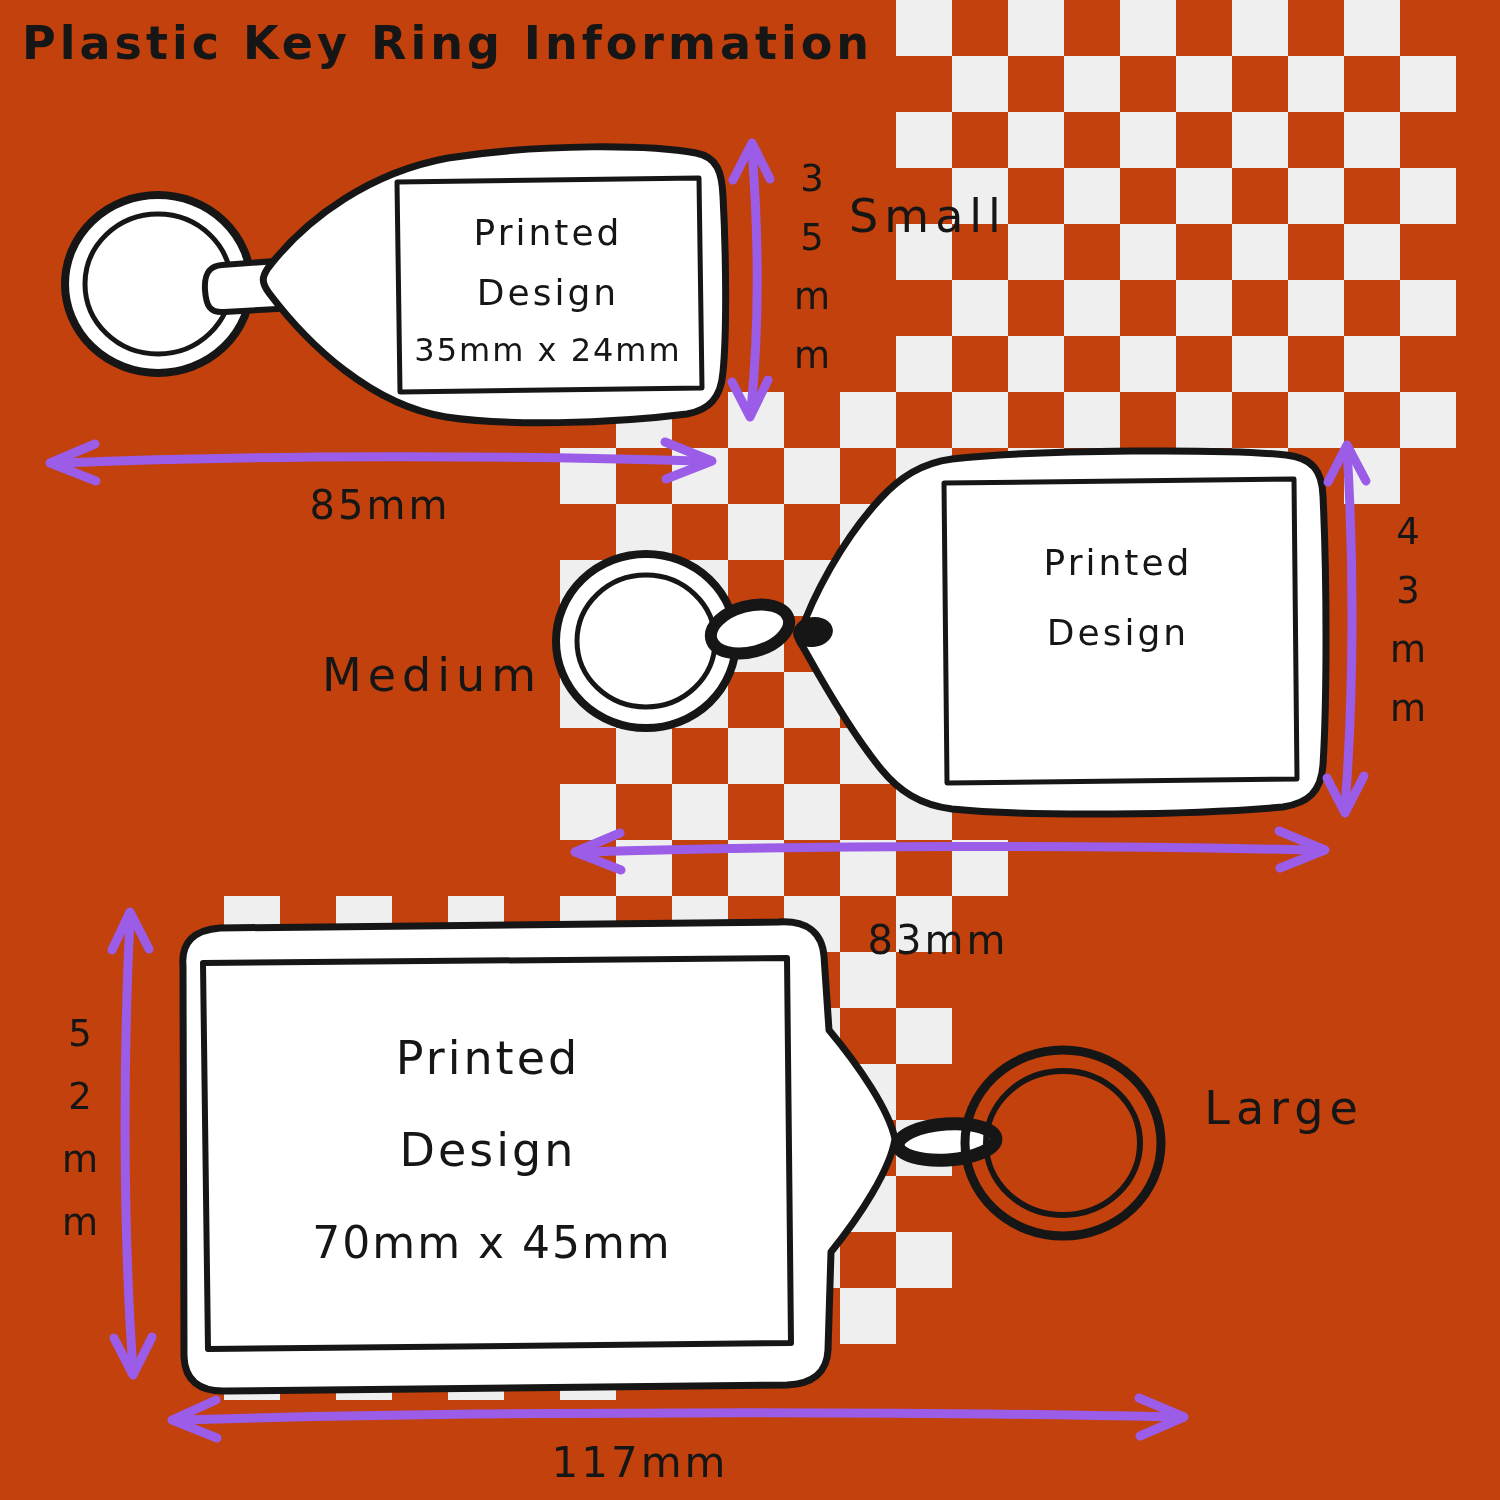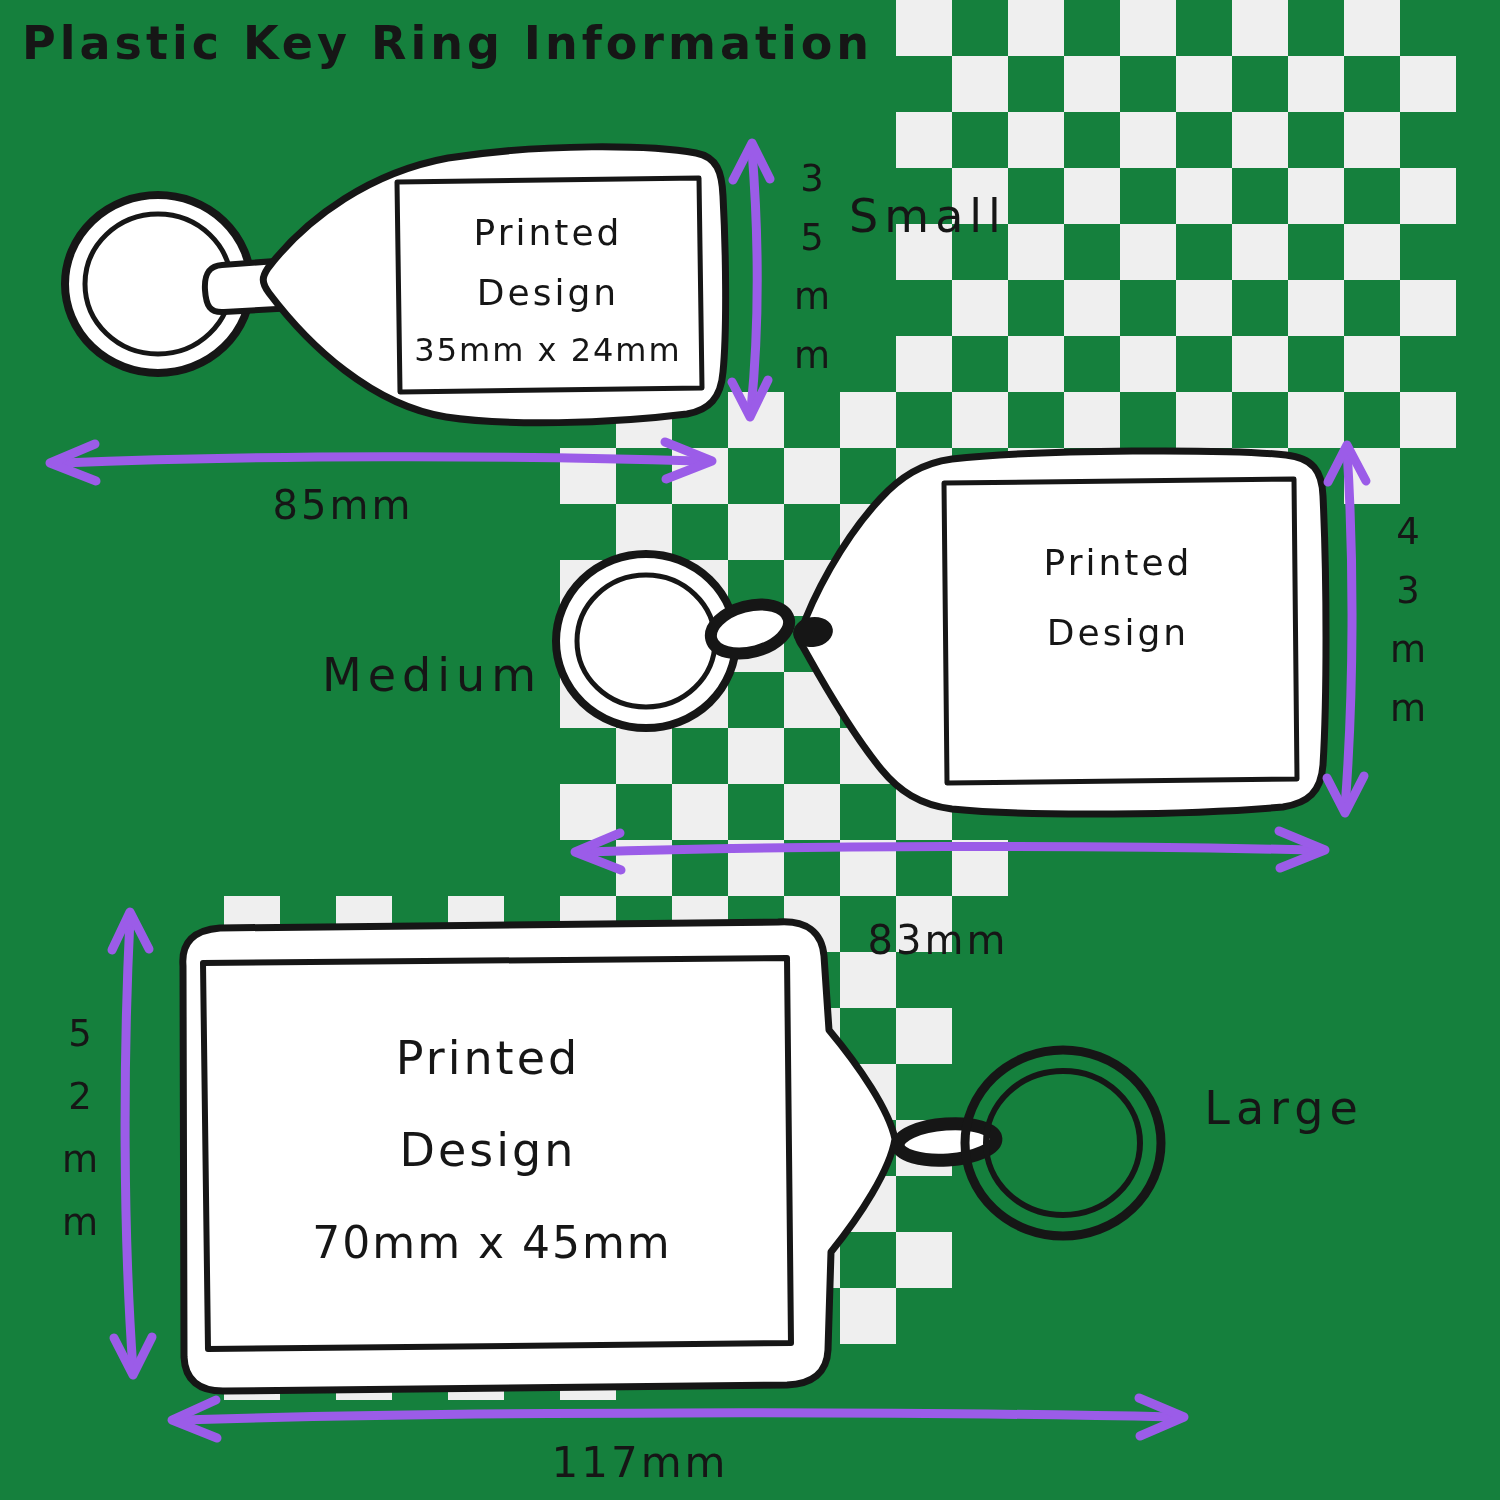--- a/index.html
+++ b/index.html
@@ -5,21 +5,21 @@
   :root{
     --accent:#9b5ce8;
     --ink:#161616;
   }
   html,body{margin:0;padding:0;background:#ffffff;}
   body{
     width:1500px;height:1500px;
     font-family:"DejaVu Sans", sans-serif;
     color:var(--ink);
   }
-  .stage{position:relative;width:1500px;height:1500px;overflow:hidden;background:#15803d;}
+  .stage{position:relative;width:1500px;height:1500px;overflow:hidden;background:#c2410c;}
   .stage > svg{position:absolute;left:0;top:0;}
   .lbl{
     position:absolute;
     transform:translate(-50%,-50%);
     white-space:nowrap;
     letter-spacing:2px;
     font-weight:500;
   }
   .title{
     position:absolute;
@@ -131,21 +131,21 @@
     </g>
   </svg>
 
   <div class="title">Plastic Key Ring Information</div>
 
   <div class="lbl design-line" style="left:548px;top:232px;">Printed</div>
   <div class="lbl design-line" style="left:548px;top:292px;">Design</div>
   <div class="lbl design-size" style="left:548px;top:350px;">35mm x 24mm</div>
   <div class="lbl vlbl" style="left:812px;top:275px;">35mm</div>
   <div class="lbl size-name" style="left:928px;top:216px;">Small</div>
-  <div class="lbl dim-h" style="left:343px;top:505px;">85mm</div>
+  <div class="lbl dim-h" style="left:380px;top:505px;">85mm</div>
 
   <div class="lbl size-name" style="left:432px;top:675px;">Medium</div>
   <div class="lbl design-line" style="left:1118px;top:562px;">Printed</div>
   <div class="lbl design-line" style="left:1118px;top:632px;">Design</div>
   <div class="lbl vlbl" style="left:1408px;top:628px;">43mm</div>
   <div class="lbl dim-h" style="left:938px;top:940px;">83mm</div>
 
   <div class="lbl design-line lg" style="left:488px;top:1058px;">Printed</div>
   <div class="lbl design-line lg" style="left:488px;top:1150px;">Design</div>
   <div class="lbl design-size lg2" style="left:492px;top:1242px;">70mm x 45mm</div>

